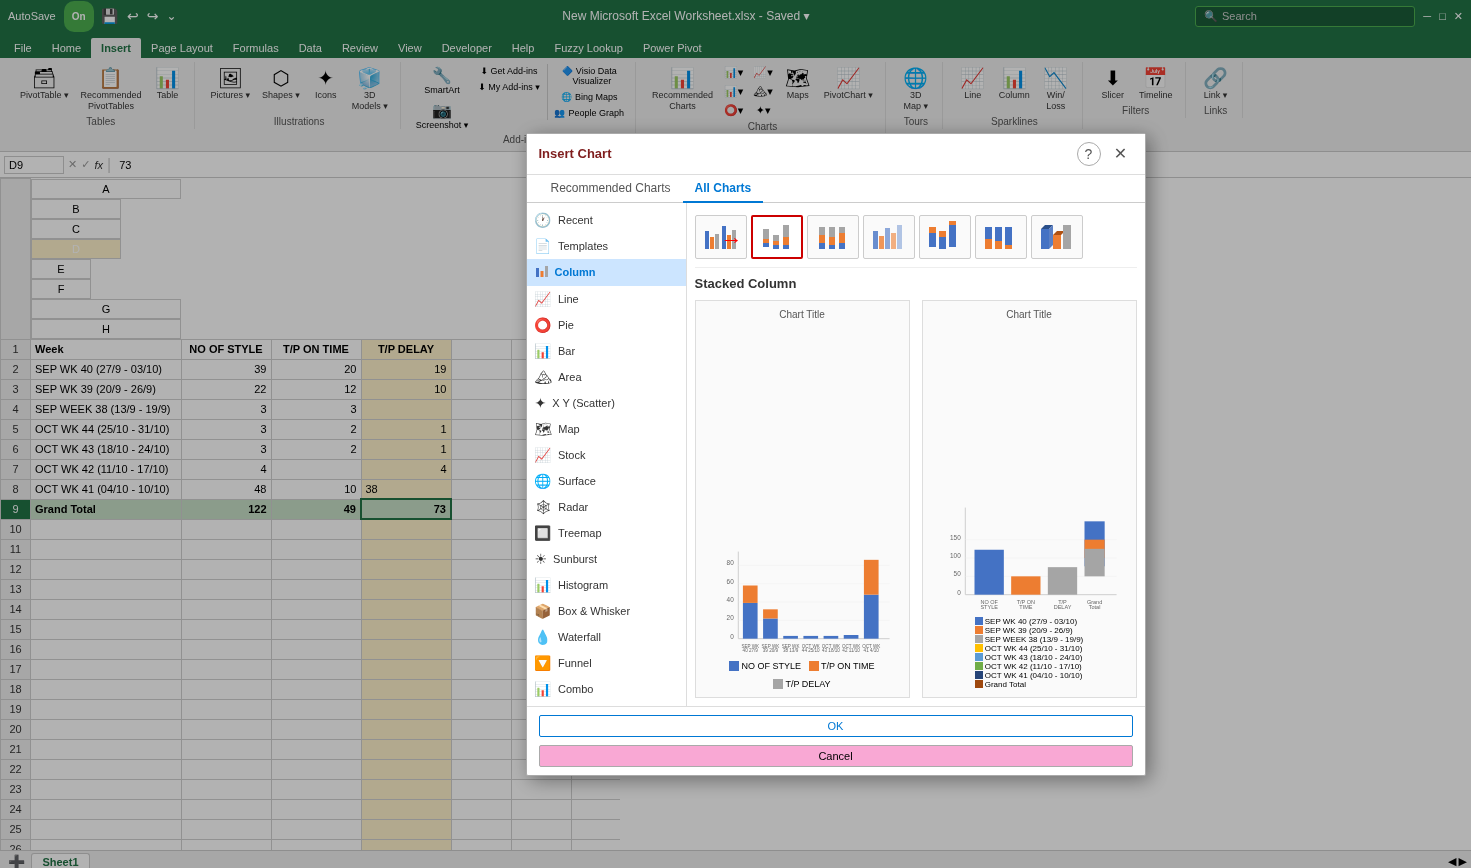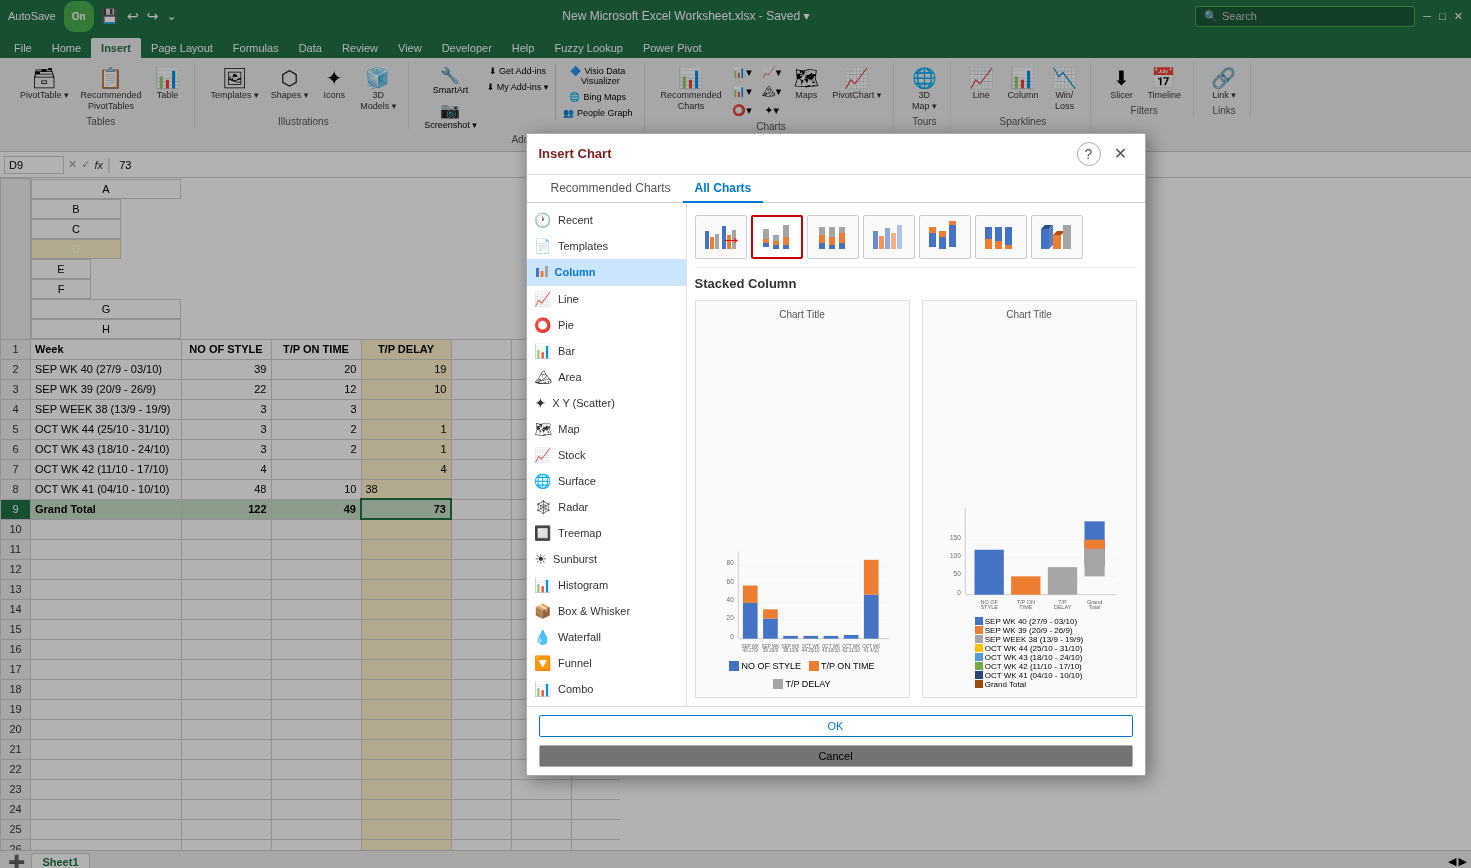--- a/index.html
+++ b/index.html
@@ -263,21 +263,21 @@
       display: flex;
       justify-content: flex-end;
       gap: 8px;
       flex-direction: column;
     }
     .dialog-btn {
       padding: 4px 20px;
       font-size: 11px;
       cursor: pointer;
       border: 1px solid #aaa;
-      background: #737373;
+      background: #f9a8d4;
       border-radius: 2px;
     }
     .dialog-btn.primary { background: #fff; border-color: #0078d4; color: #0078d4; }
 
     
     .red-arrow {
       position: absolute;
       color: red;
       font-size: 22px;
       font-weight: bold;
@@ -341,21 +341,21 @@
         <span class="label">Table</span>
       </div>
     </div>
     <div class="ribbon-group-label">Tables</div>
   </div>
 
   <div class="ribbon-group">
     <div class="ribbon-group-content">
       <div class="ribbon-btn">
         <span class="icon">🖼</span>
-        <span class="label">Templates ▾</span>
+        <span class="label">Pictures ▾</span>
       </div>
       <div class="ribbon-btn">
         <span class="icon">⬡</span>
         <span class="label">Shapes ▾</span>
       </div>
       <div class="ribbon-btn">
         <span class="icon">✦</span>
         <span class="label">Icons</span>
       </div>
       <div class="ribbon-btn">

